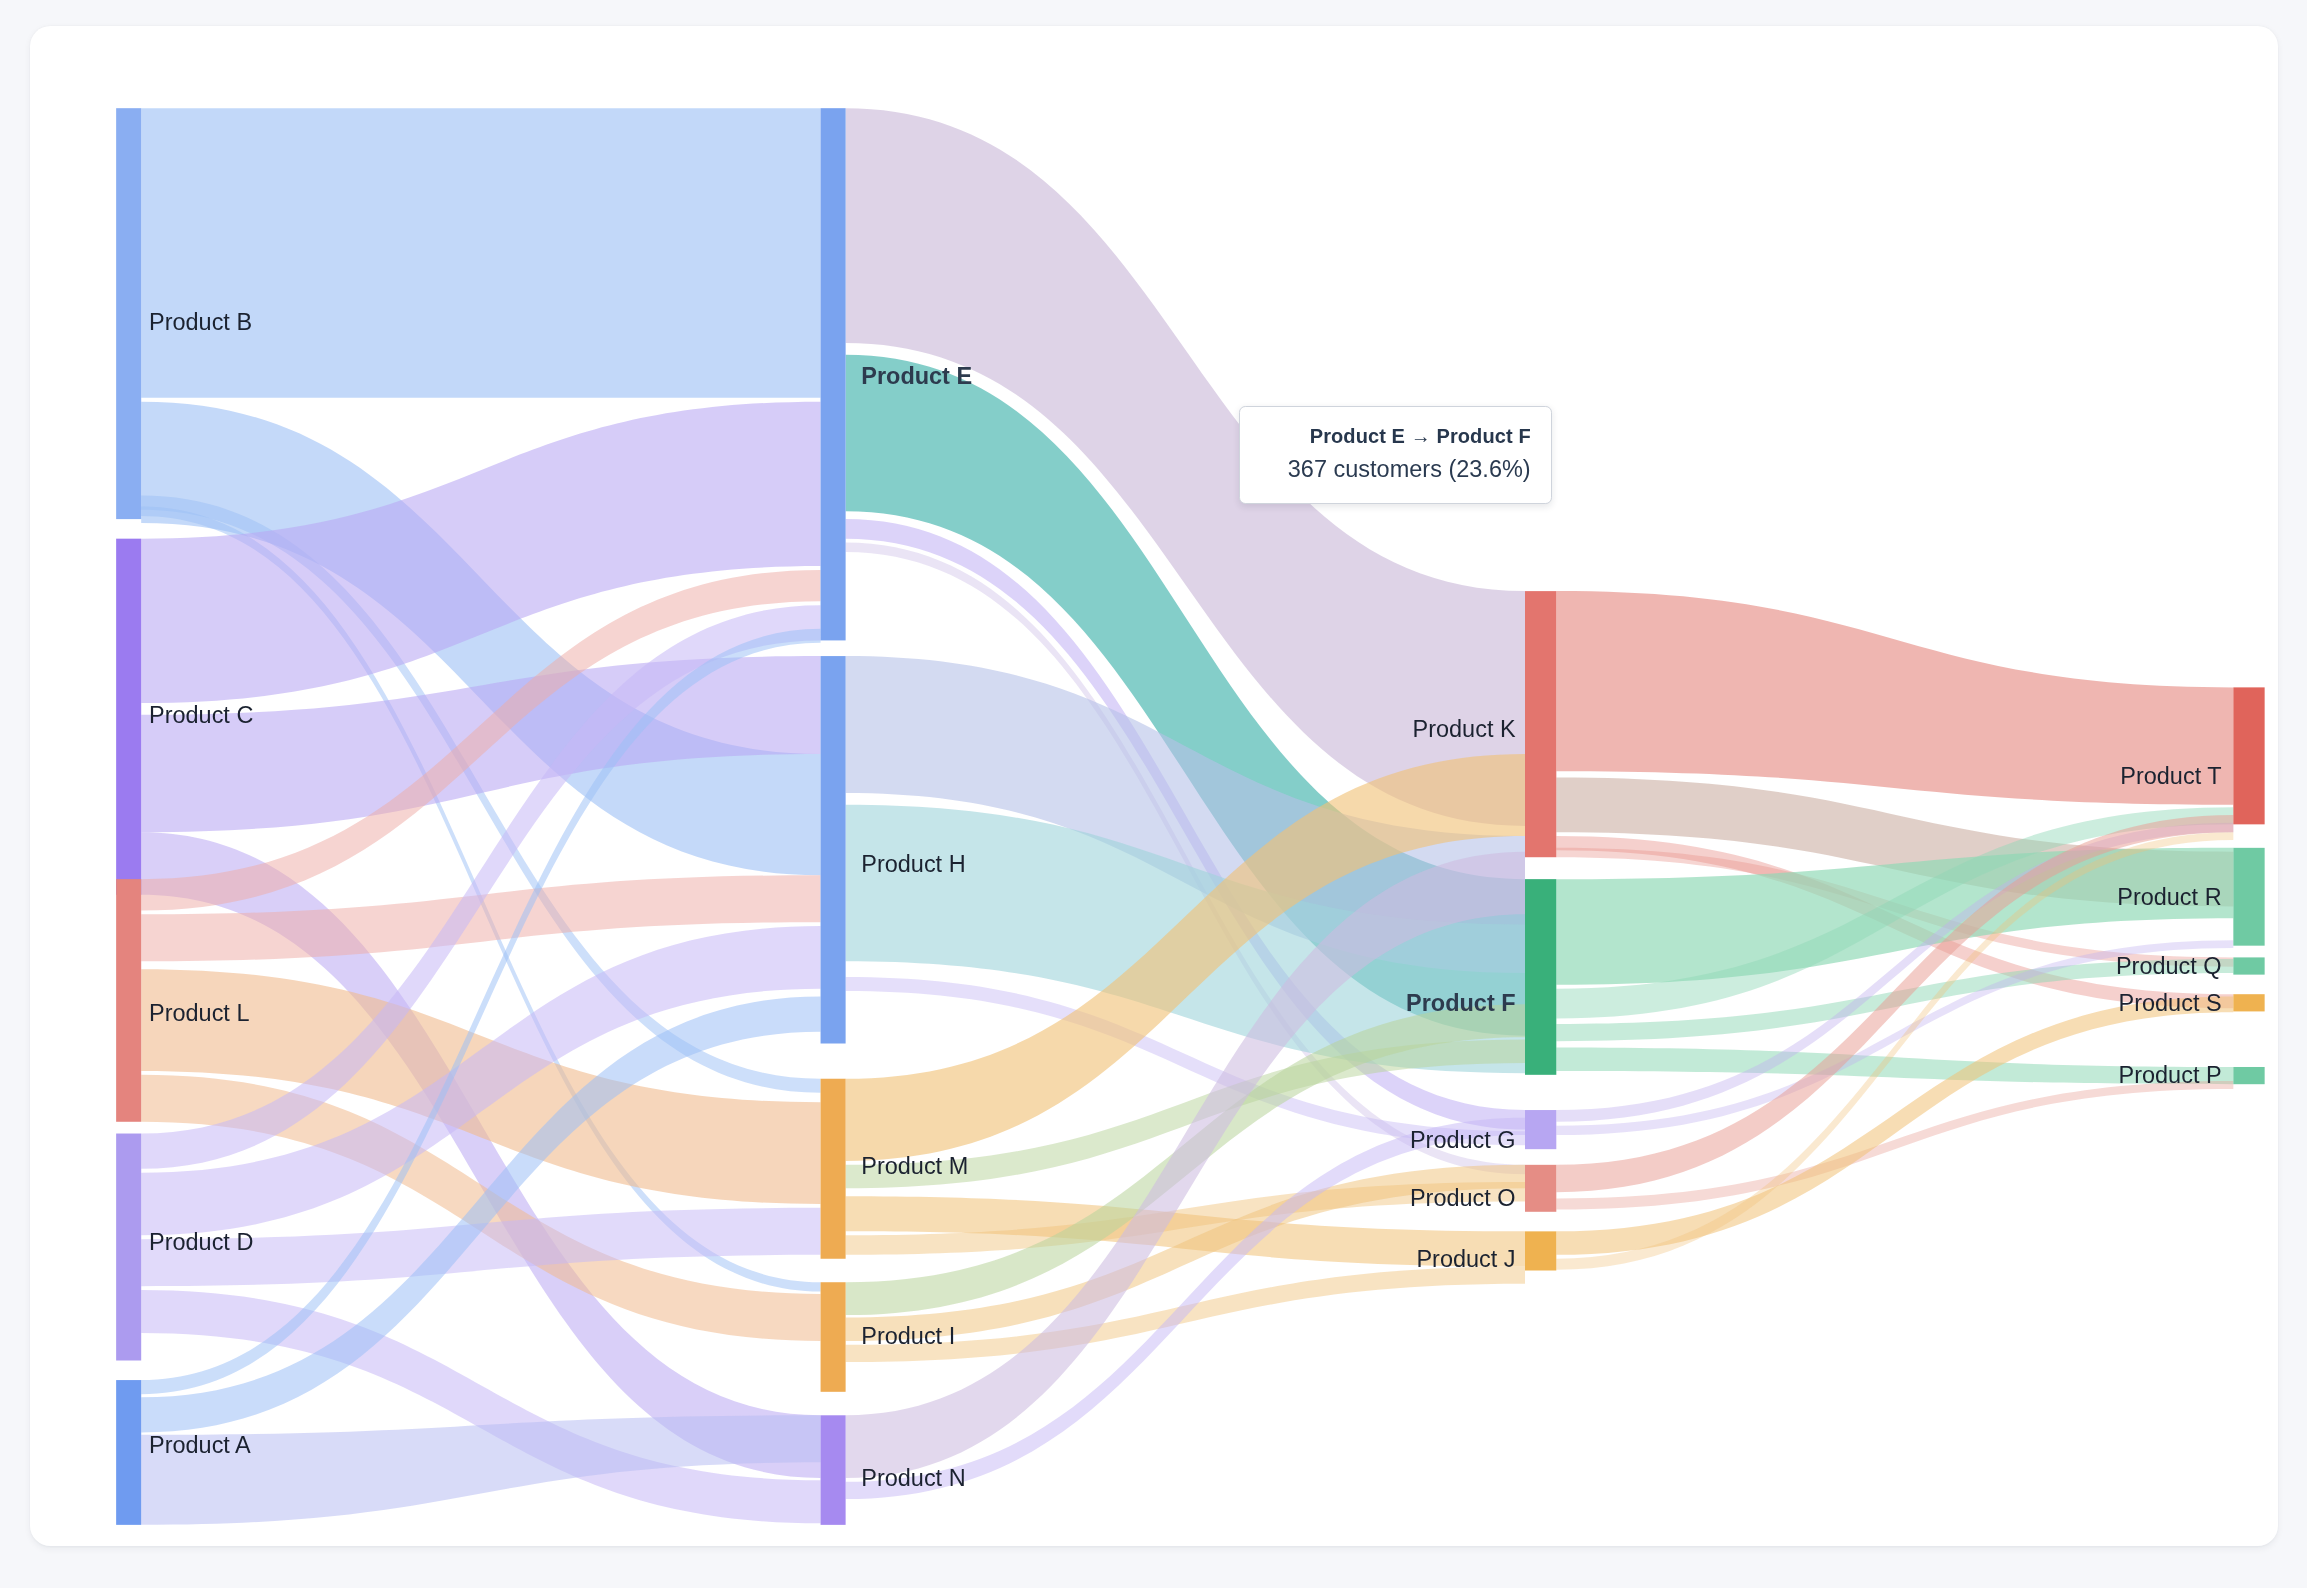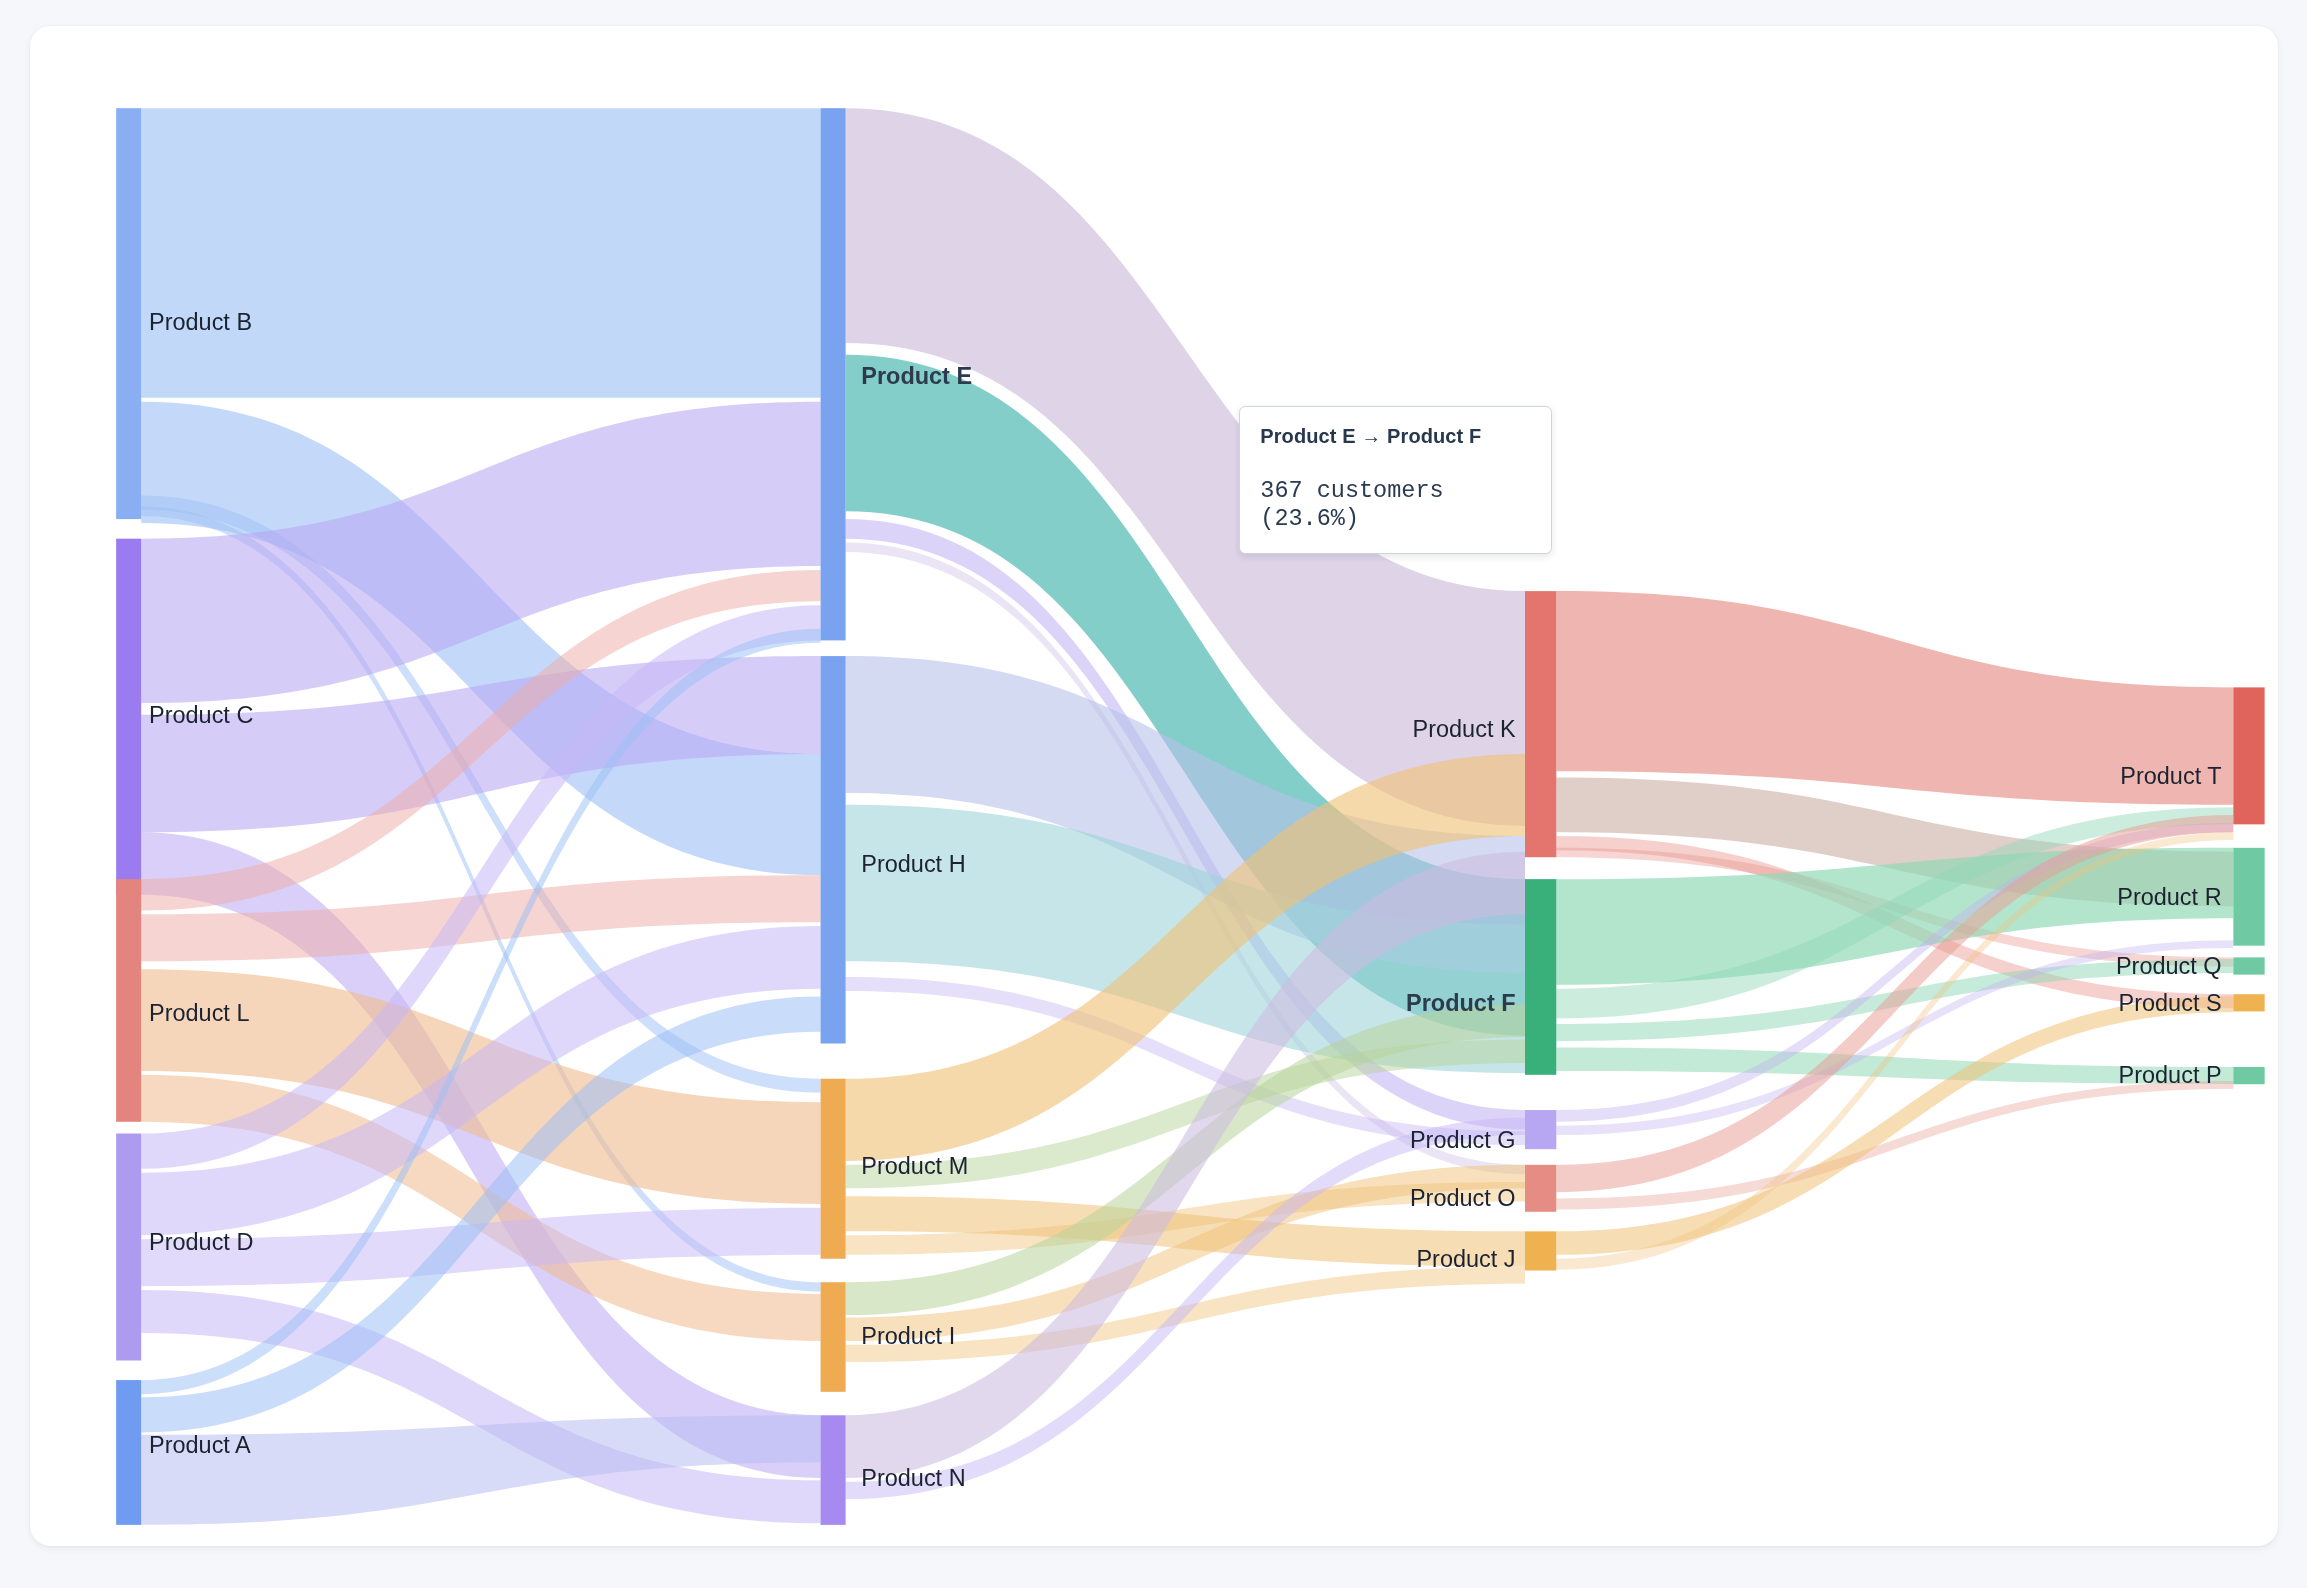--- a/index.html
+++ b/index.html
@@ -14,20 +14,21 @@
   #card {
     position: absolute;
     left: 30px;
     top: 26px;
     width: 2248px;
     height: 1520px;
     background: #ffffff;
     border-radius: 20.3px;
     box-shadow: 0 2.3px 7.8px rgba(25,35,60,0.055), 0 0.8px 2.3px rgba(25,35,60,0.04);
     overflow: hidden;
+    text-align: right;
   }
   #chart-area {
     position: absolute;
     left: 0;
     top: 0;
     width: 2248px;
     height: 1520px;
   }
   svg#sankey {
     position: absolute;
@@ -58,24 +59,24 @@
   }
   #tooltip .tt-title {
     font-family: "Liberation Sans", sans-serif;
     font-size: 20px;
     font-weight: bold;
     color: #27374d;
     line-height: 1.24;
     letter-spacing: 0.1px;
   }
   #tooltip .tt-value {
-    font-family: Liberation Mono, monospace;
+    font-family: Liberation Sans, sans-serif;
     font-size: 23.5px;
     color: #2a3a50;
-    margin-top: 28px;
+    margin-top: 6px;
     line-height: 1.2;
   }
 </style>
 </head>
 <body>
 
 <div id="card">
   <div id="chart-area">
     <svg id="sankey" width="2248" height="1520" viewBox="0 0 2872 1942" aria-label="Sankey flow diagram">
       <g id="links-layer">

